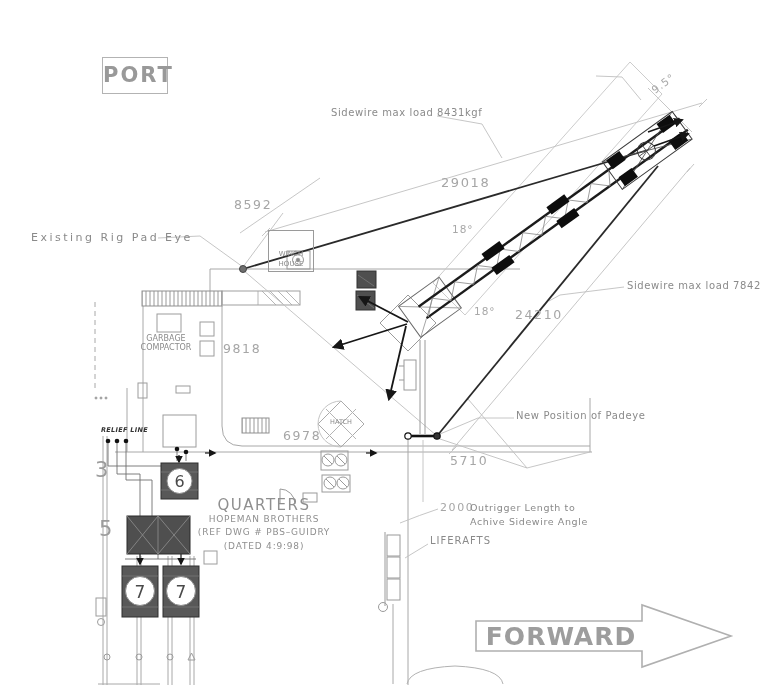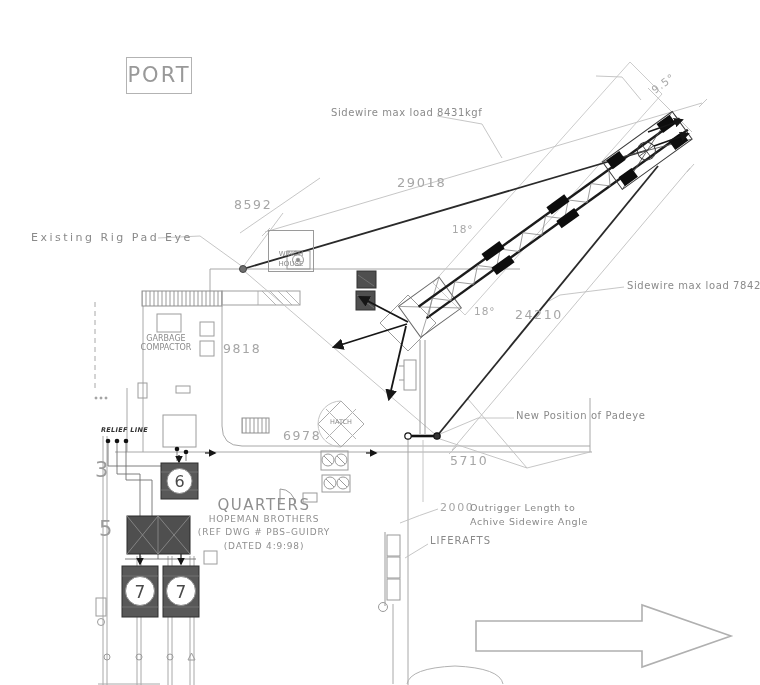--- a/index.html
+++ b/index.html
@@ -3,28 +3,28 @@
 <meta charset="utf-8">
 <style>
   html,body{margin:0;padding:0;background:#fff;}
   .canvas{position:relative;width:760px;height:685px;background:#ffffff;overflow:hidden;
           font-family:"DejaVu Sans",sans-serif;}
   svg{position:absolute;left:0;top:0;}
   .label{position:absolute;white-space:nowrap;color:#8a8a8a;letter-spacing:0.6px;}
   .note{font-size:10px;}
   .small-note{font-size:9.5px;line-height:13px;}
   .dim{color:#a6a6a6;font-size:12.5px;letter-spacing:1.6px;}
-  .dim-big{font-size:13px;}
+  .dim-big{font-size:13px;margin-left:44px;}
   .ang{color:#a8a8a8;font-size:10.5px;letter-spacing:1px;}
   .rot36{transform:rotate(-36deg);transform-origin:left top;}
   .bignum{color:#9c9c9c;font-size:21px;letter-spacing:1px;}
   .badge-num{position:absolute;color:#4a4a4a;font-size:16px;text-align:center;}
   .boxed{border:1.5px solid #b3b3b3;text-align:center;}
   .port-label{left:102px;top:57px;width:64px;height:35px;line-height:35px;
-              font-size:21px;font-weight:normal;color:#999;letter-spacing:2px;margin-left:24px;}
+              font-size:21px;font-weight:bold;color:#999;letter-spacing:2px;}
   .forward-label{left:481px;top:622px;width:160px;text-align:center;
                  font-size:25px;font-weight:bold;color:#9d9d9d;letter-spacing:1px;}
   .tinybox{position:absolute;color:#8a8a8a;text-align:center;}
   .winch{left:268px;top:230px;width:44px;height:22px;border:1px solid #9a9a9a;
          font-size:7px;line-height:10px;padding-top:18px;}
   .garbage{left:135px;top:334px;width:62px;font-size:8px;line-height:9px;}
   .hatch{left:323px;top:418px;width:36px;font-size:6.5px;}
   .relief{left:101px;top:426px;font-size:6.5px;font-weight:bold;color:#333;letter-spacing:0.3px;font-style:italic;}
   .quarters{left:172px;top:499px;width:184px;text-align:center;color:#8f8f8f;}
   .quarters div{line-height:13.5px;}
@@ -260,20 +260,21 @@
   <g>
     <rect x="163" y="566" width="36" height="51" fill="#585858" stroke="#2e2e2e"></rect>
     <path d="M163,576 H199 M163,607 H199" stroke="#7d7d7d" stroke-width="0.7"></path>
     <circle cx="181" cy="591" r="14.5" fill="#fff" stroke="#8a8a8a" stroke-width="1"></circle>
   </g>
 
   <polygon points="476,621 642,621 642,605 731,636 642,667 642,651 476,651" fill="#ffffff" stroke="#b0b0b0" stroke-width="1.6"></polygon>
 </svg>
 
 <div class="label boxed port-label">PORT</div>
+<div class="label forward-label">FORWARD</div>
 
 <div class="label ang rot36" style="left:649px;top:86px;">9.5°</div>
 
 <div class="label note" style="left:331px;top:107px;">Sidewire max load 8431kgf</div>
 <div class="label note" style="left:627px;top:280px;">Sidewire max load 7842kgf</div>
 
 <div class="label dim dim-big" style="left:397px;top:175px;">29018</div>
 <div class="label dim" style="left:234px;top:197px;">8592</div>
 <div class="label dim" style="left:223px;top:341px;">9818</div>
 <div class="label dim" style="left:283px;top:428px;">6978</div>

